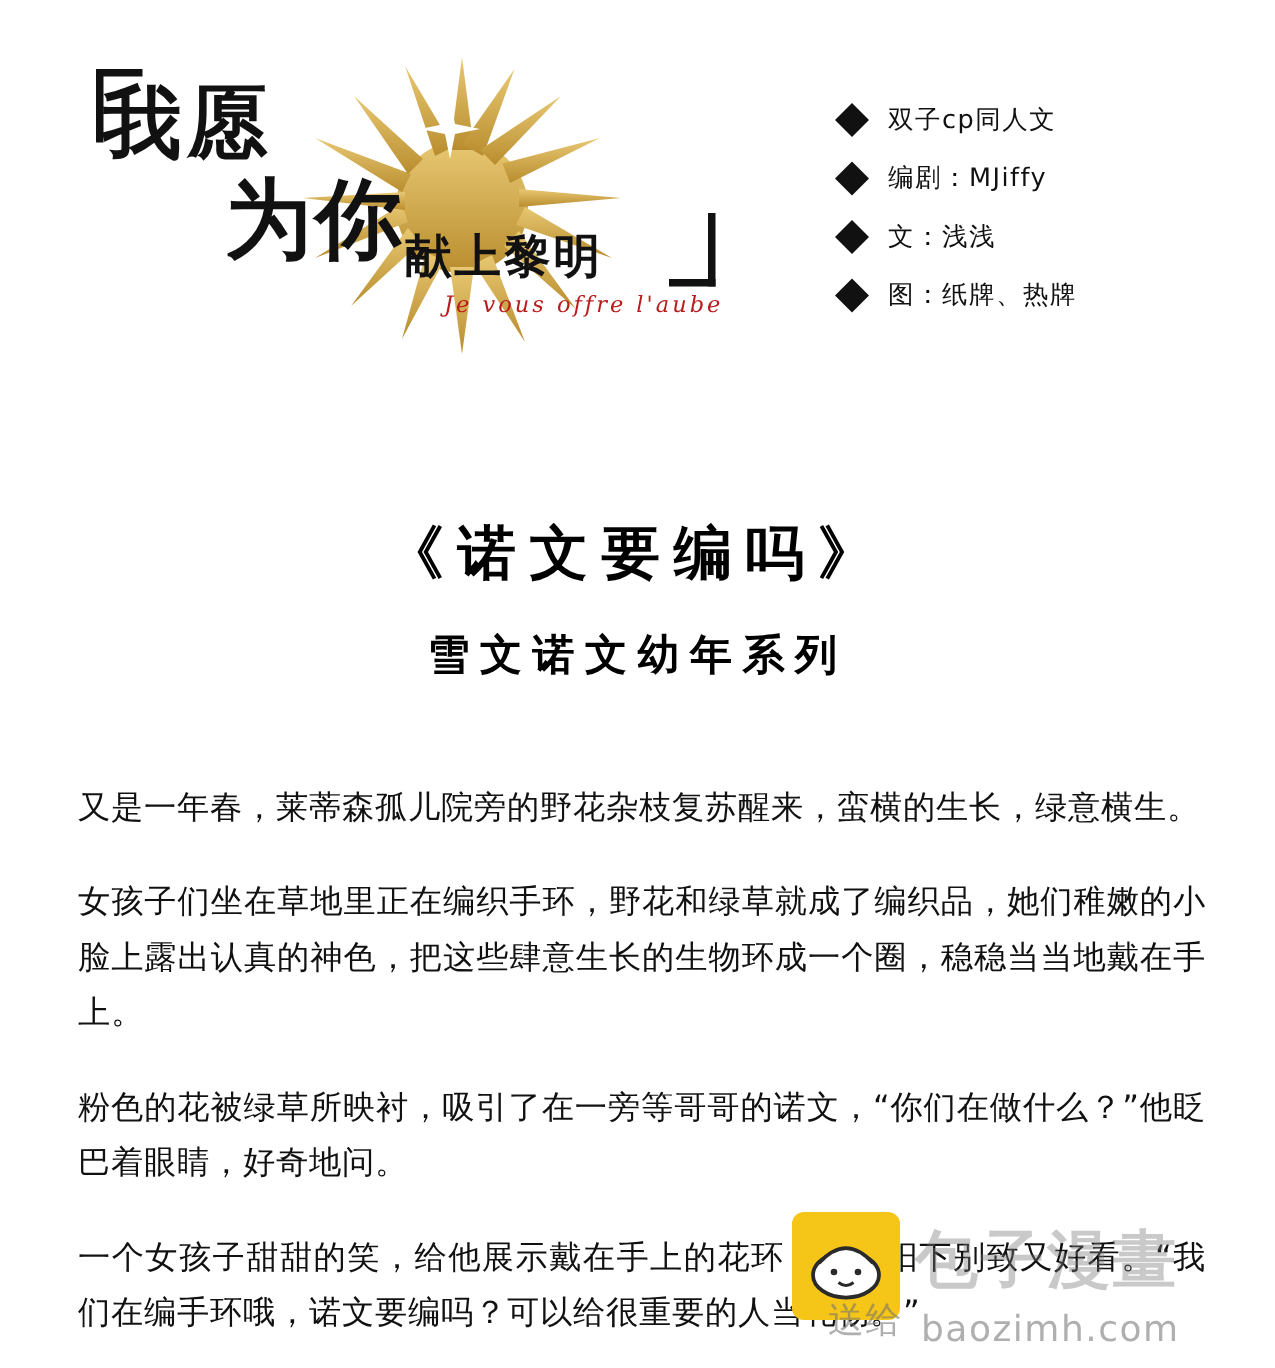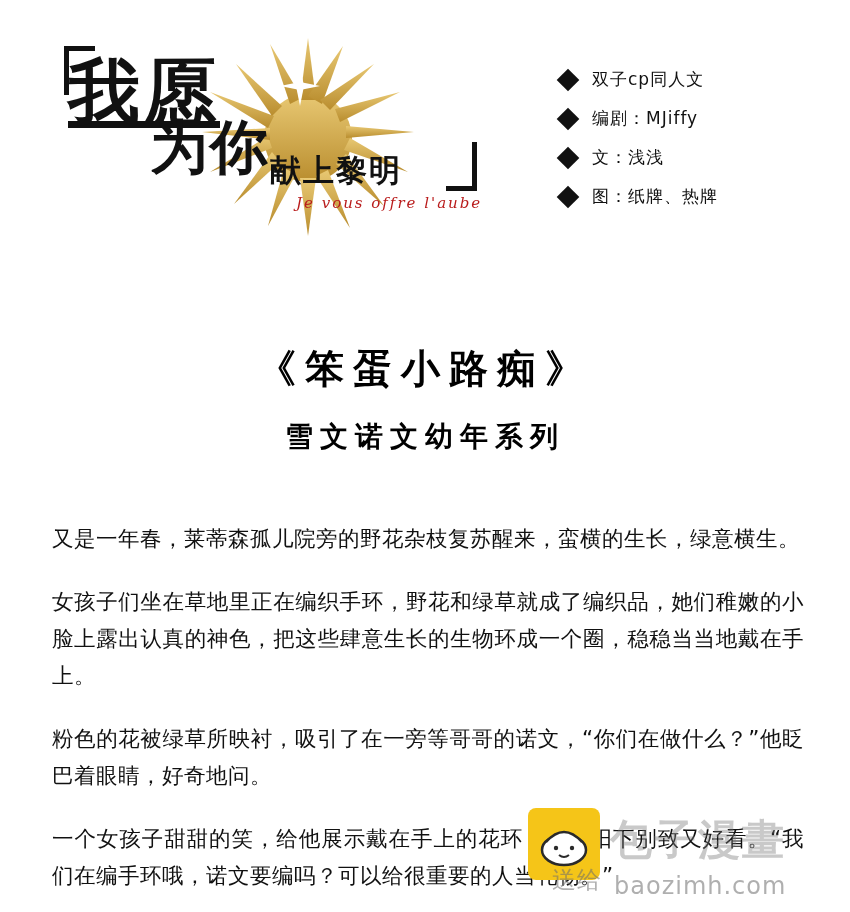--- a/index.html
+++ b/index.html
@@ -39,26 +39,25 @@
     height: 210px;
     pointer-events: none;
   }
 
   .title-cn {
     position: absolute;
     left: 10px;
     top: 34px;
     font-family: "DejaVu Serif", serif;
     font-weight: bold;
-    font-size: 72px;
+    font-size: 53px;
     letter-spacing: 4px;
     color: #111111;
     white-space: nowrap;
     line-height: 1;
-    text-decoration: underline;
   }
   .title-cn-2 {
     position: absolute;
     left: 92px;
     top: 96px;
     font-family: Liberation Sans, sans-serif;
     font-weight: bold;
     font-size: 58px;
     letter-spacing: 2px;
     color: #111111;
@@ -291,21 +290,21 @@
     </div>
     <div class="credit-row">
       <span class="diamond"></span>
       <span class="credit-text">图：纸牌、热牌</span>
     </div>
   </div>
 
 </div>
 
 <div class="chapter">
-  <div class="chapter-title">《笨蛋小路痴》</div>
+  <div class="chapter-title">《诺文要编吗》</div>
   <div class="chapter-sub">雪文诺文幼年系列</div>
 </div>
 
 <div class="body-text">
   <p class="para">又是一年春，莱蒂森孤儿院旁的野花杂枝复苏醒来，蛮横的生长，绿意横生。</p>
   <p class="para">女孩子们坐在草地里正在编织手环，野花和绿草就成了编织品，她们稚嫩的小脸上露出认真的神色，把这些肆意生长的生物环成一个圈，稳稳当当地戴在手上。</p>
   <p class="para">粉色的花被绿草所映衬，吸引了在一旁等哥哥的诺文，“你们在做什么？”他眨巴着眼睛，好奇地问。</p>
   <p class="para">一个女孩子甜甜的笑，给他展示戴在手上的花环，在太阳下别致又好看。“我们在编手环哦，诺文要编吗？可以给很重要的人当礼物。”</p>
 </div>
 

